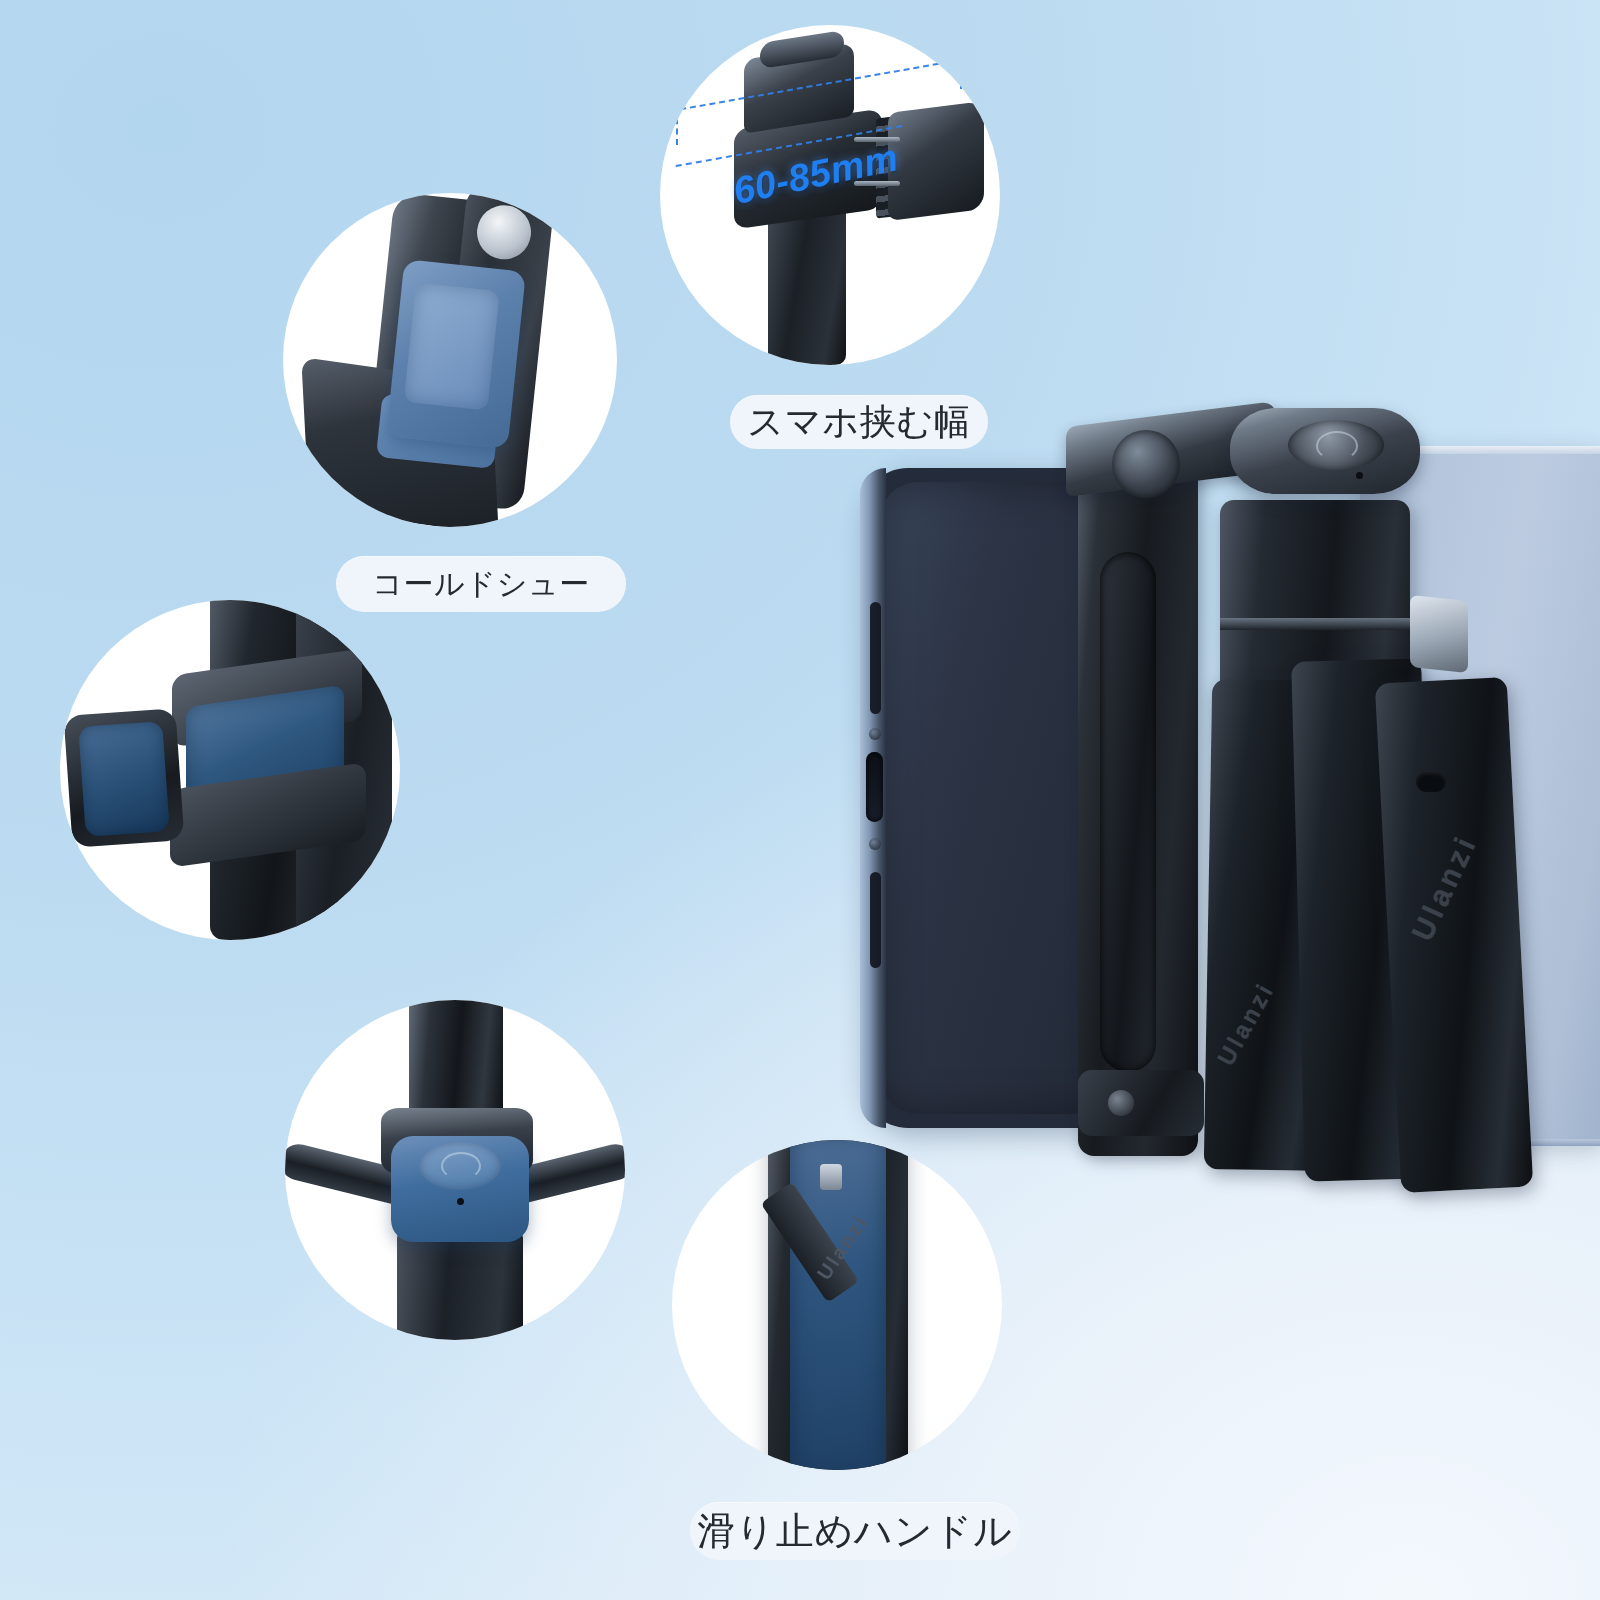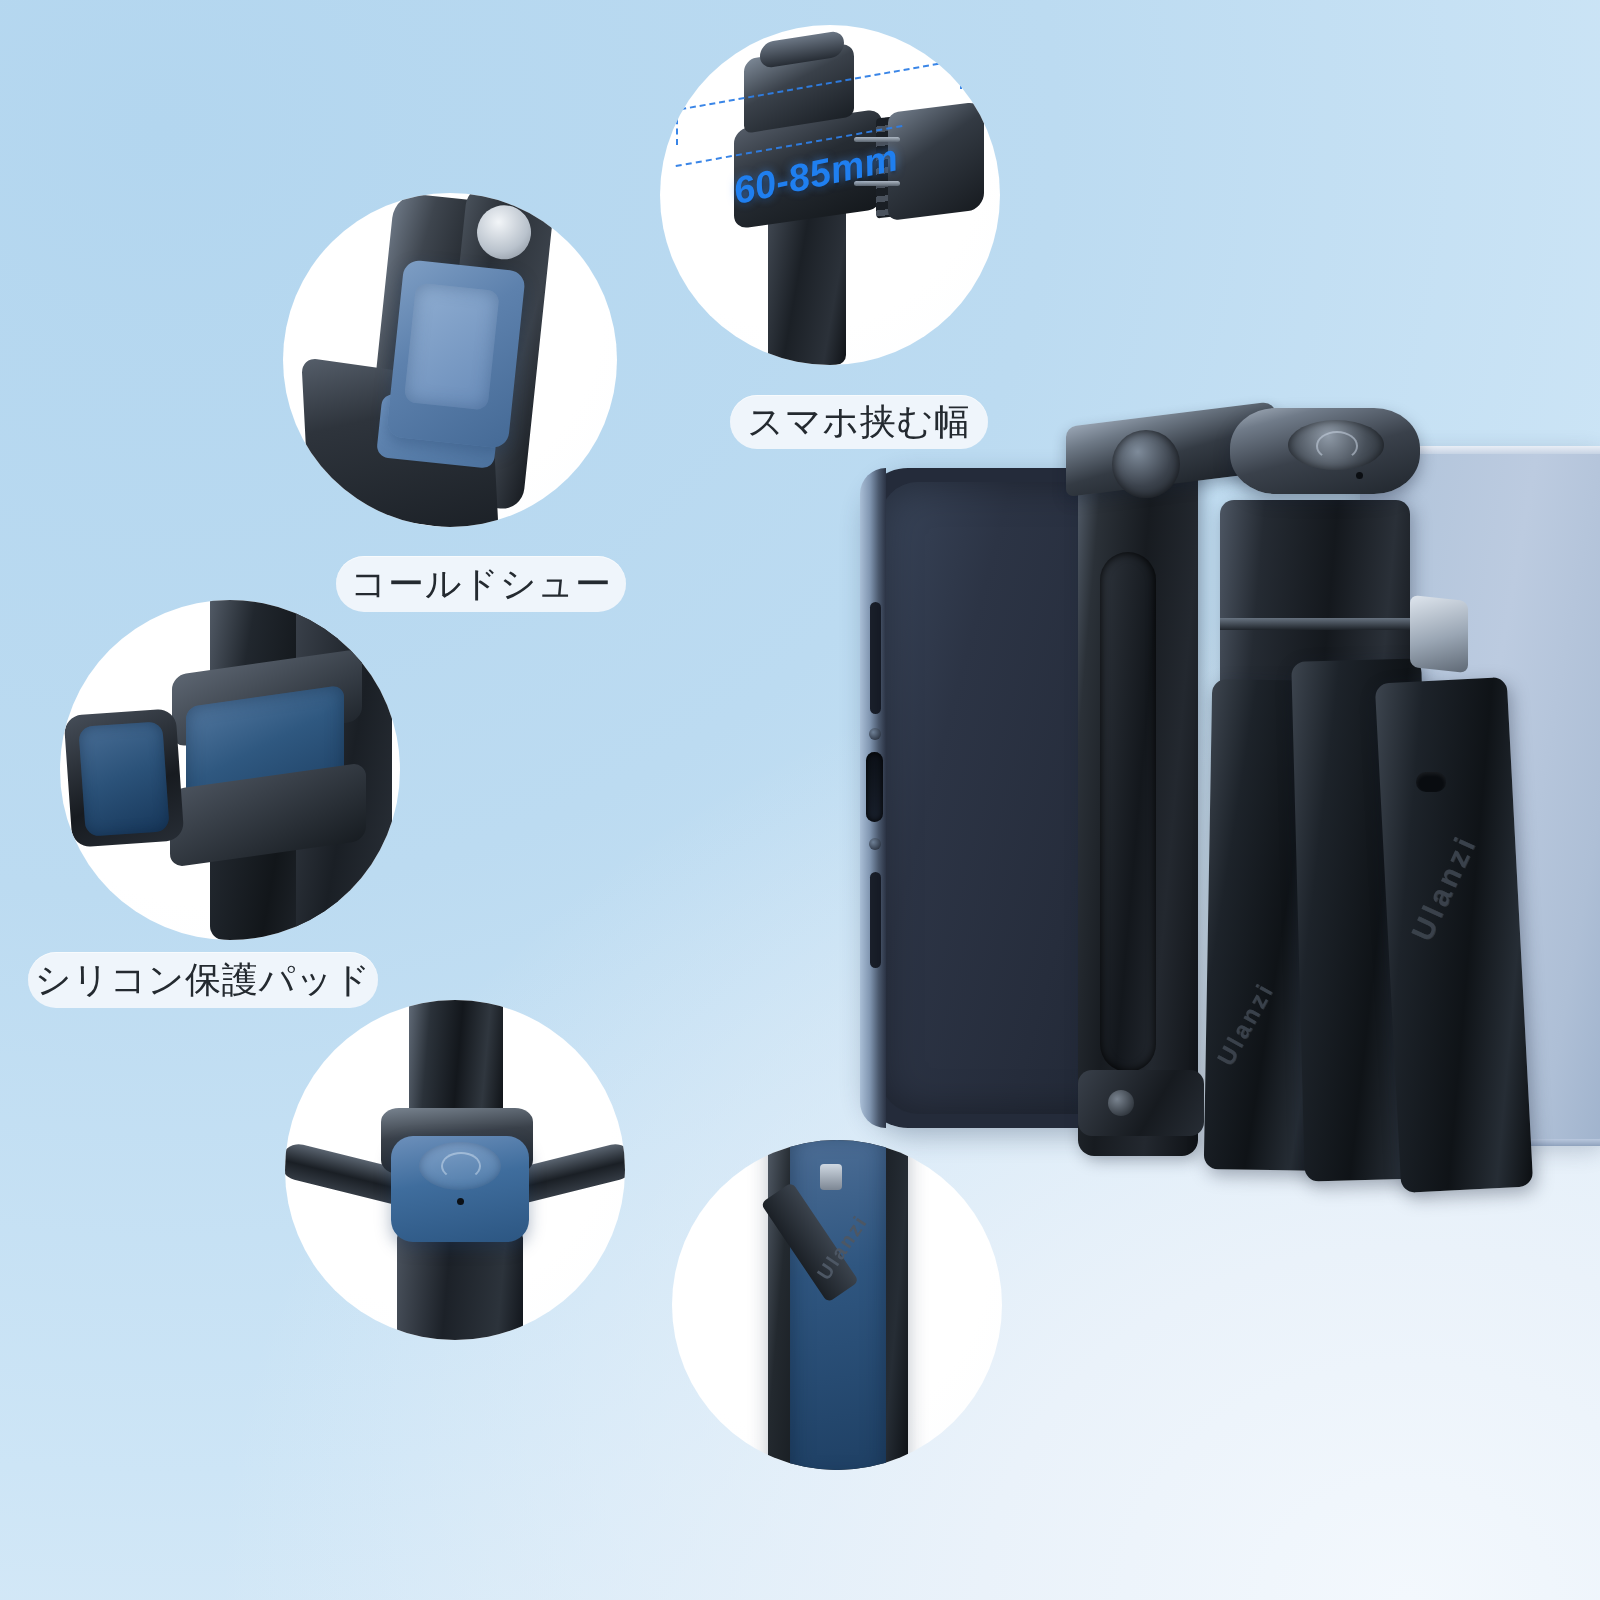--- a/index.html
+++ b/index.html
@@ -387,21 +387,21 @@
     </div>
   </div>
 
   <div class="circle" id="c-coldshoe">
     <div class="cs-plate"></div>
     <div class="cs-plate2"></div>
     <div class="cs-base"></div>
     <div class="cs-blue-hook"></div>
     <div class="cs-blue"></div>
   </div>
-  <div class="pill" style="left:336px;top:556px;width:290px;height:56px;font-size:36px;">
+  <div class="pill" style="left:336px;top:556px;width:290px;height:56px;font-size:30px;">
     <span>コールドシュー</span>
   </div>
 
   <div class="circle" id="c-width">
     <div class="cw-col"></div>
     <div class="cw-body"></div>
     <div class="cw-jaw-l"></div>
     <div class="cw-comb"></div>
     <div class="cw-jaw-r"></div>
     <div class="cw-rod" style="left:194px;top:112px;width:46px;"></div>
@@ -419,23 +419,20 @@
   </div>
 
   <div class="circle" id="c-pads">
     <div class="sp-arm"></div>
     <div class="sp-arm2"></div>
     <div class="sp-jawtop"></div>
     <div class="sp-pad-big"></div>
     <div class="sp-jawbot"></div>
     <div class="sp-clip"></div>
     <div class="sp-pad-small"></div>
-  </div>
-  <div class="pill" style="left:28px;top:952px;width:350px;height:56px;font-size:36px;">
-    <span>シリコン保護パッド</span>
   </div>
 
   <div class="circle" id="c-bt">
     <div class="bt-tube"></div>
     <div class="bt-leg" style="left:-6px;top:158px;width:150px;transform:rotate(14deg);"></div>
     <div class="bt-leg" style="left:200px;top:158px;width:150px;transform:rotate(-14deg);"></div>
     <div class="bt-collar"></div>
     <div class="bt-stem"></div>
     <div class="bt-blue">
       <div class="cap"></div>
@@ -443,14 +440,17 @@
     </div>
   </div>
 
   <div class="circle" id="c-handle">
     <div class="hd-body"></div>
     <div class="hd-grip"></div>
     <div class="hd-stripe"></div>
     <div class="hd-brand">Ulanzi</div>
     <div class="hd-clip"></div>
   </div>
+  <div class="pill" style="left:690px;top:1502px;width:330px;height:58px;font-size:38px;">
+    <span>滑り止めハンドル</span>
+  </div>
 
 </div>
 
 </body></html>

